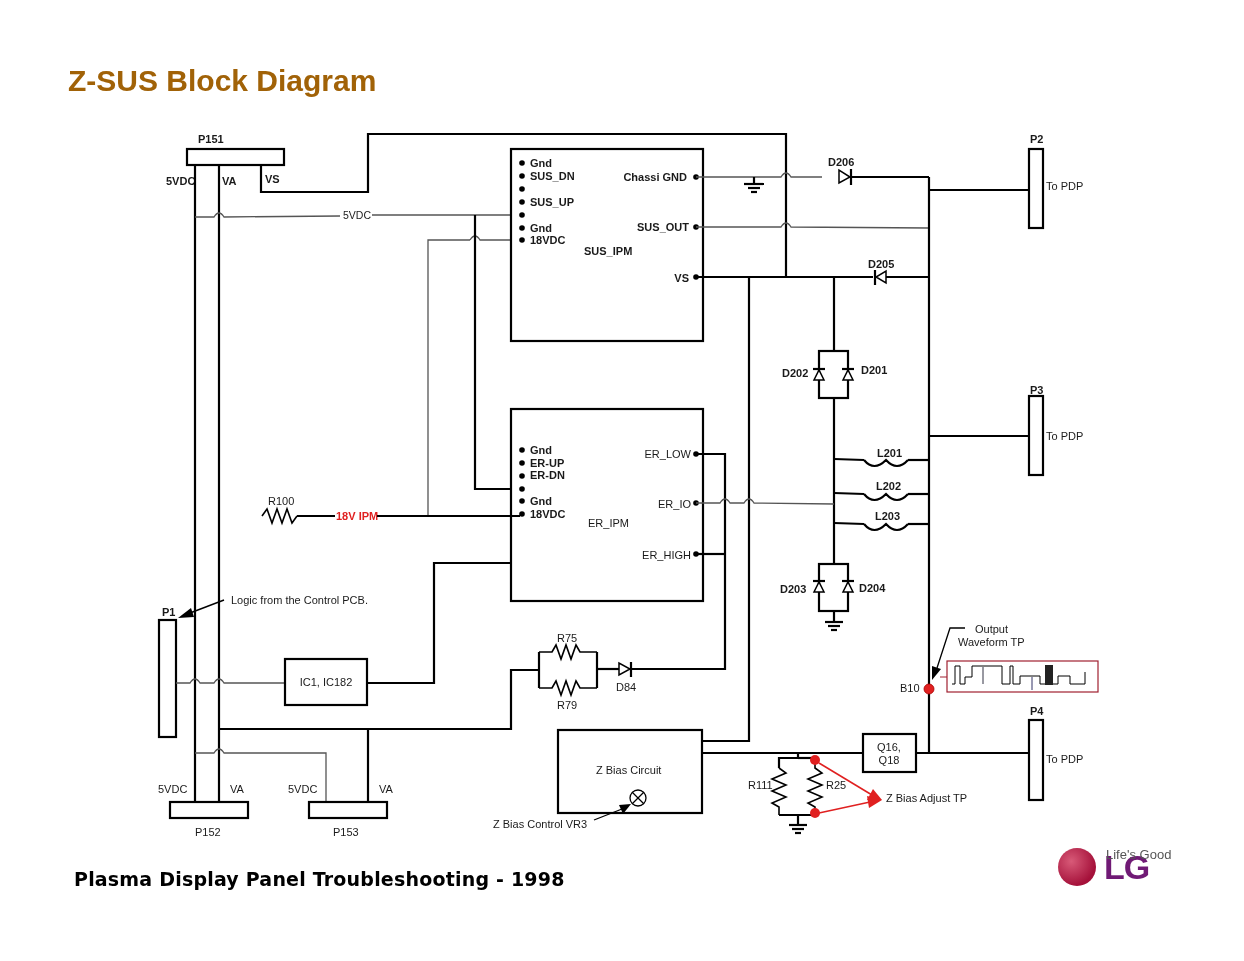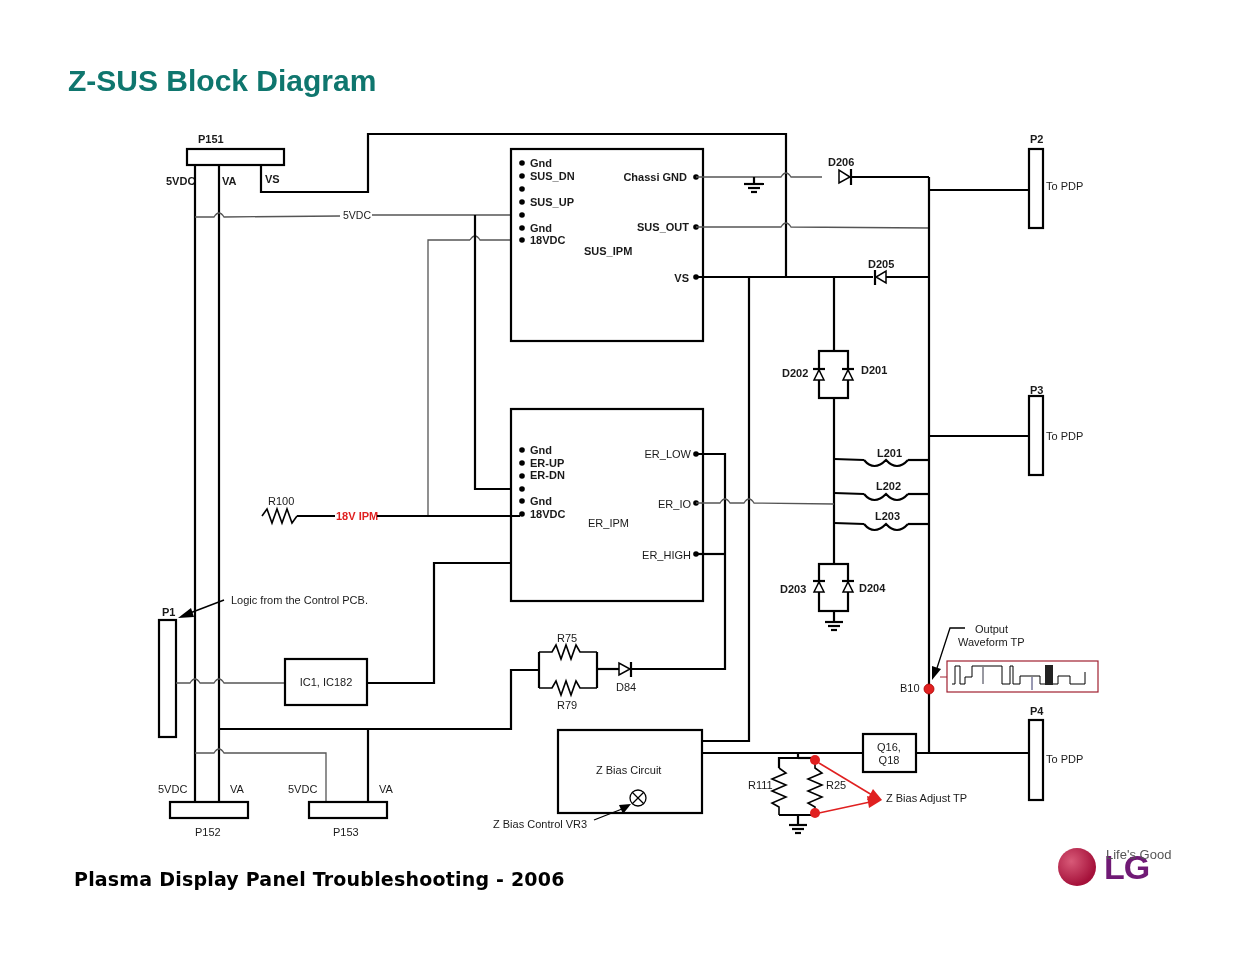--- a/index.html
+++ b/index.html
@@ -1,17 +1,17 @@
 <!DOCTYPE html>
 <html><head>
 <meta charset="utf-8">
 <style>
   html, body { margin:0; padding:0; background:#ffffff; }
   body { width:1244px; height:961px; position:relative; overflow:hidden; font-family:"Liberation Sans", sans-serif; }
-  .title { position:absolute; left:68px; top:64px; font-size:30px; font-weight:bold; color:#0f766e; font-family:"Liberation Sans", sans-serif; }
+  .title { position:absolute; left:68px; top:64px; font-size:30px; font-weight:bold; color:#a16207; font-family:"Liberation Sans", sans-serif; }
   .footer { position:absolute; left:74px; top:868px; font-size:19px; font-weight:bold; color:#000; font-family:"DejaVu Sans", sans-serif; letter-spacing:0.2px; }
   svg#diagram { position:absolute; left:0; top:0; }
   svg text { font-family:"Liberation Sans", sans-serif; font-size:11px; font-weight:bold; fill:#1a1a1a; }
   .w { stroke:#000; stroke-width:2.2; fill:none; }
   .wt { stroke:#555; stroke-width:1.3; fill:none; }
   .box { stroke:#000; stroke-width:2.2; fill:#fff; }
   .logo-lg { position:absolute; left:1104px; top:848px; font-size:34px; font-weight:bold; color:#701a75; font-family:"Liberation Sans", sans-serif; letter-spacing:-1px; }
   .logo-tag { position:absolute; left:1106px; top:847px; font-size:13px; color:#555; font-family:"Liberation Sans", sans-serif; }
   .logo-circle { position:absolute; left:1058px; top:848px; width:38px; height:38px; border-radius:50%; background:radial-gradient(circle at 35% 35%, #d85a78, #a5113a 70%); }
 </style>
@@ -291,17 +291,17 @@
   <g>
     <rect x="947" y="661" width="151" height="31" fill="#fff" stroke="#a02030" stroke-width="1.2"></rect>
     <line x1="940" y1="677" x2="947" y2="677" stroke="#a02030" stroke-width="1"></line>
     <polyline points="952,684 955,684 955,666 960,666 960,684 965,684 965,677 972,677 972,666 1002,666 1002,684 1010,684 1010,666 1013,666 1013,684 1020,684 1020,676 1040,676 1040,684 1058,684 1058,676 1070,676 1070,684 1085,684 1085,672" fill="none" stroke="#000" stroke-width="1"></polyline>
     <rect x="1045" y="665" width="8" height="20" fill="#222"></rect>
     <line x1="983" y1="667" x2="983" y2="684" stroke="#334" stroke-width="1"></line>
     <line x1="1032" y1="677" x2="1032" y2="690" stroke="#336" stroke-width="1"></line>
   </g>
 </svg>
 
-<div class="footer">Plasma Display Panel Troubleshooting - 2006</div>
+<div class="footer">Plasma Display Panel Troubleshooting - 1998</div>
 
 <div class="logo-circle"></div>
 <div class="logo-lg">LG</div>
 <div class="logo-tag">Life's Good</div>
 
 </body></html>

